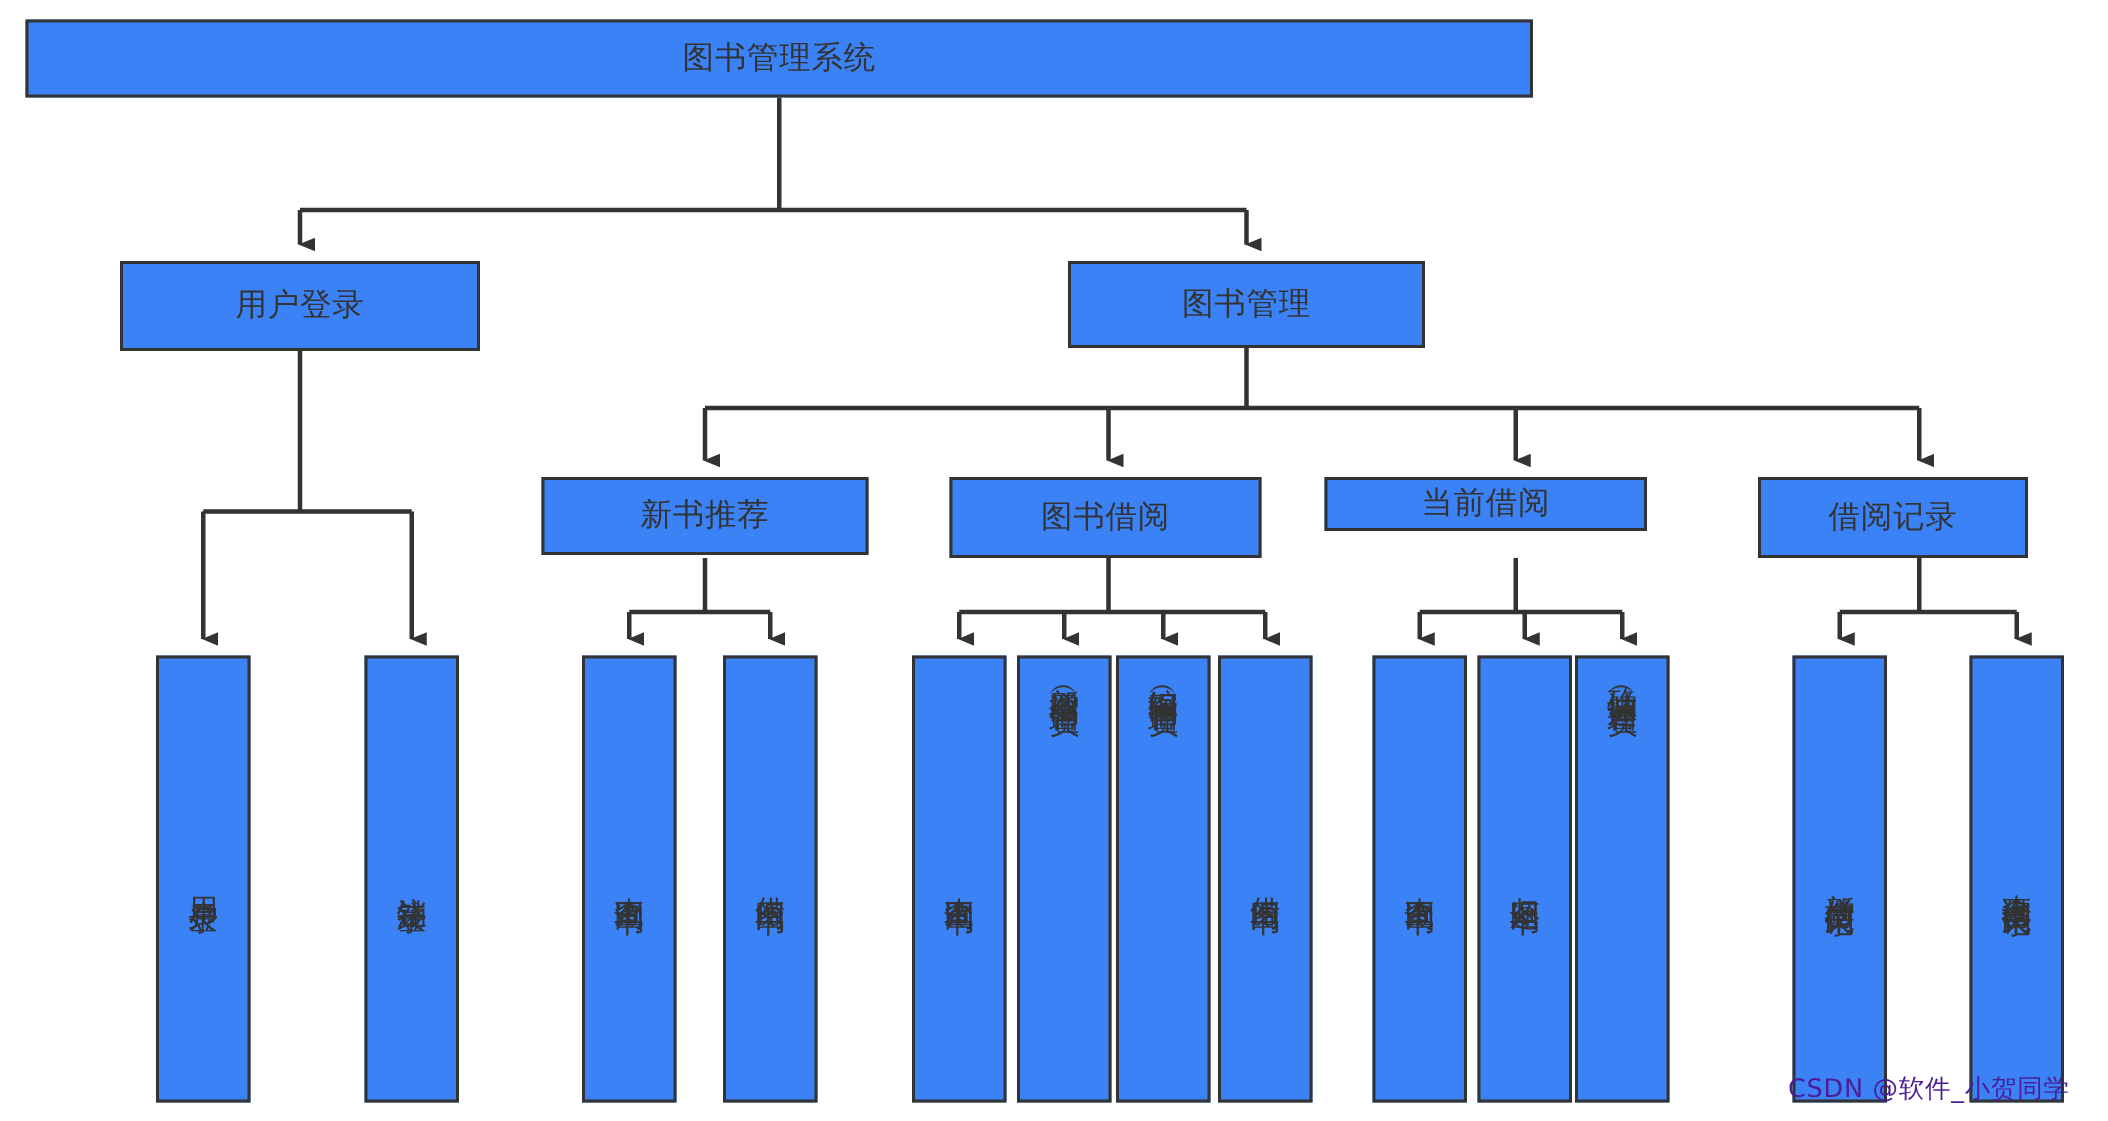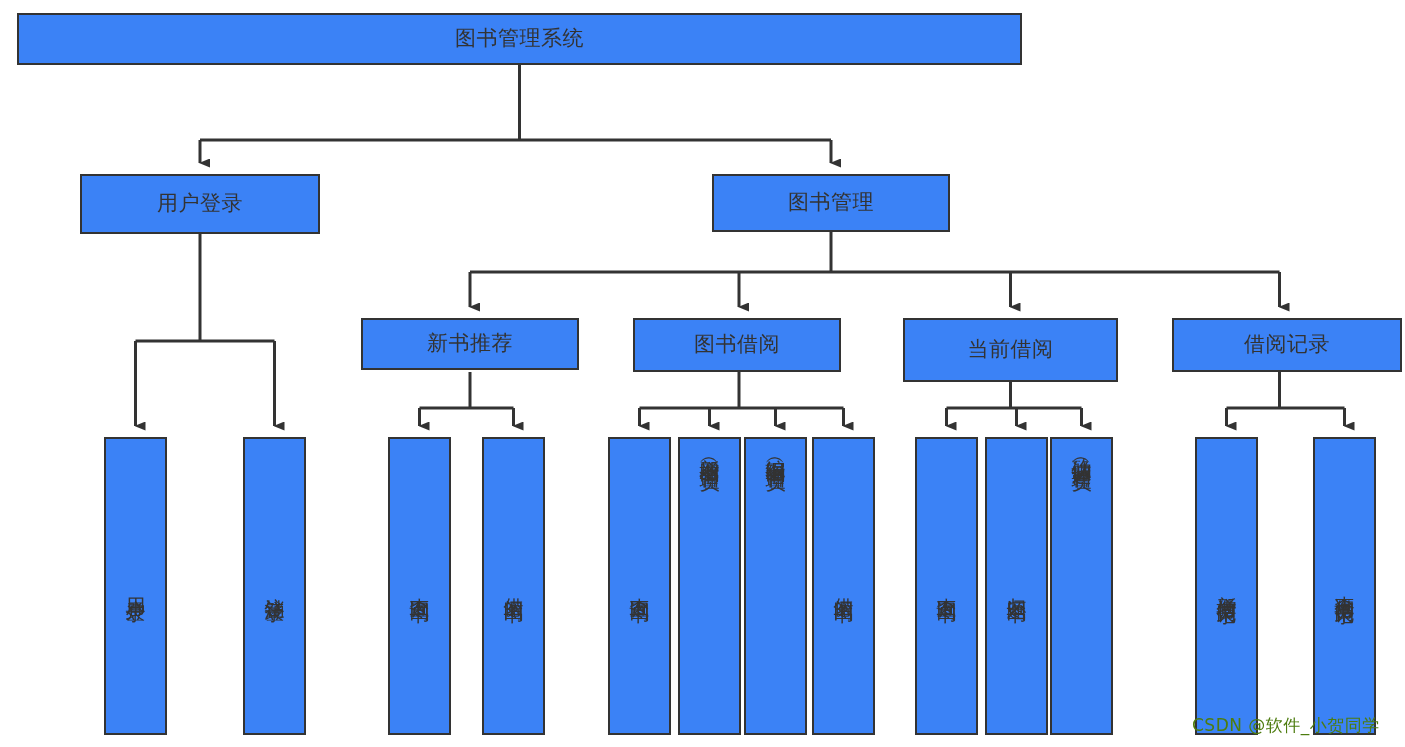--- a/index.html
+++ b/index.html
@@ -56,21 +56,21 @@
     letter-spacing: 2px;
     color: #333333;
     white-space: nowrap;
   }
   .node.vertical.centered {
     align-items: center;
     padding-top: 0;
   }
   .watermark {
     position: absolute;
-    color: #4d7c0f;
+    color: #4c1d95;
     font-size: 17px;
     white-space: nowrap;
     letter-spacing: 0.5px;
   }
 </style>
 </head>
 <body>
 
 <div id="diagram-root">
 
@@ -150,33 +150,33 @@
       </div>
       <div class="node vertical" style="left: 678px; top: 437px; width: 63px; height: 298px;">
         <span class="vtext">新增图书（管理员）</span>
       </div>
       <div class="node vertical" style="left: 744px; top: 437px; width: 63px; height: 298px;">
         <span class="vtext">编辑图书（管理员）</span>
       </div>
       <div class="node vertical centered" style="left: 812px; top: 437px; width: 63px; height: 298px;">
         <span class="vtext">借阅图书</span>
       </div>
-      <div class="node horizontal" style="left: 903px; top: 318px; width: 215px; height: 64px;">
+      <div class="node horizontal" style="left: 883px; top: 318px; width: 215px; height: 36px;">
         <span>当前借阅</span>
       </div>
       <div class="node vertical centered" style="left: 915px; top: 437px; width: 63px; height: 298px;">
         <span class="vtext">查询图书</span>
       </div>
       <div class="node vertical centered" style="left: 985px; top: 437px; width: 63px; height: 298px;">
         <span class="vtext">归还图书</span>
       </div>
       <div class="node vertical" style="left: 1050px; top: 437px; width: 63px; height: 298px;">
         <span class="vtext">确认归还（管理员）</span>
       </div>
-      <div class="node horizontal" style="left: 1172px; top: 318px; width: 230px; height: 54px;">
+      <div class="node horizontal" style="left: 1172px; top: 318px; width: 180px; height: 54px;">
         <span>借阅记录</span>
       </div>
       <div class="node vertical centered" style="left: 1195px; top: 437px; width: 63px; height: 298px;">
         <span class="vtext">新增借阅记录</span>
       </div>
       <div class="node vertical centered" style="left: 1313px; top: 437px; width: 63px; height: 298px;">
         <span class="vtext">查询借阅记录</span>
       </div>
     </div>
 

